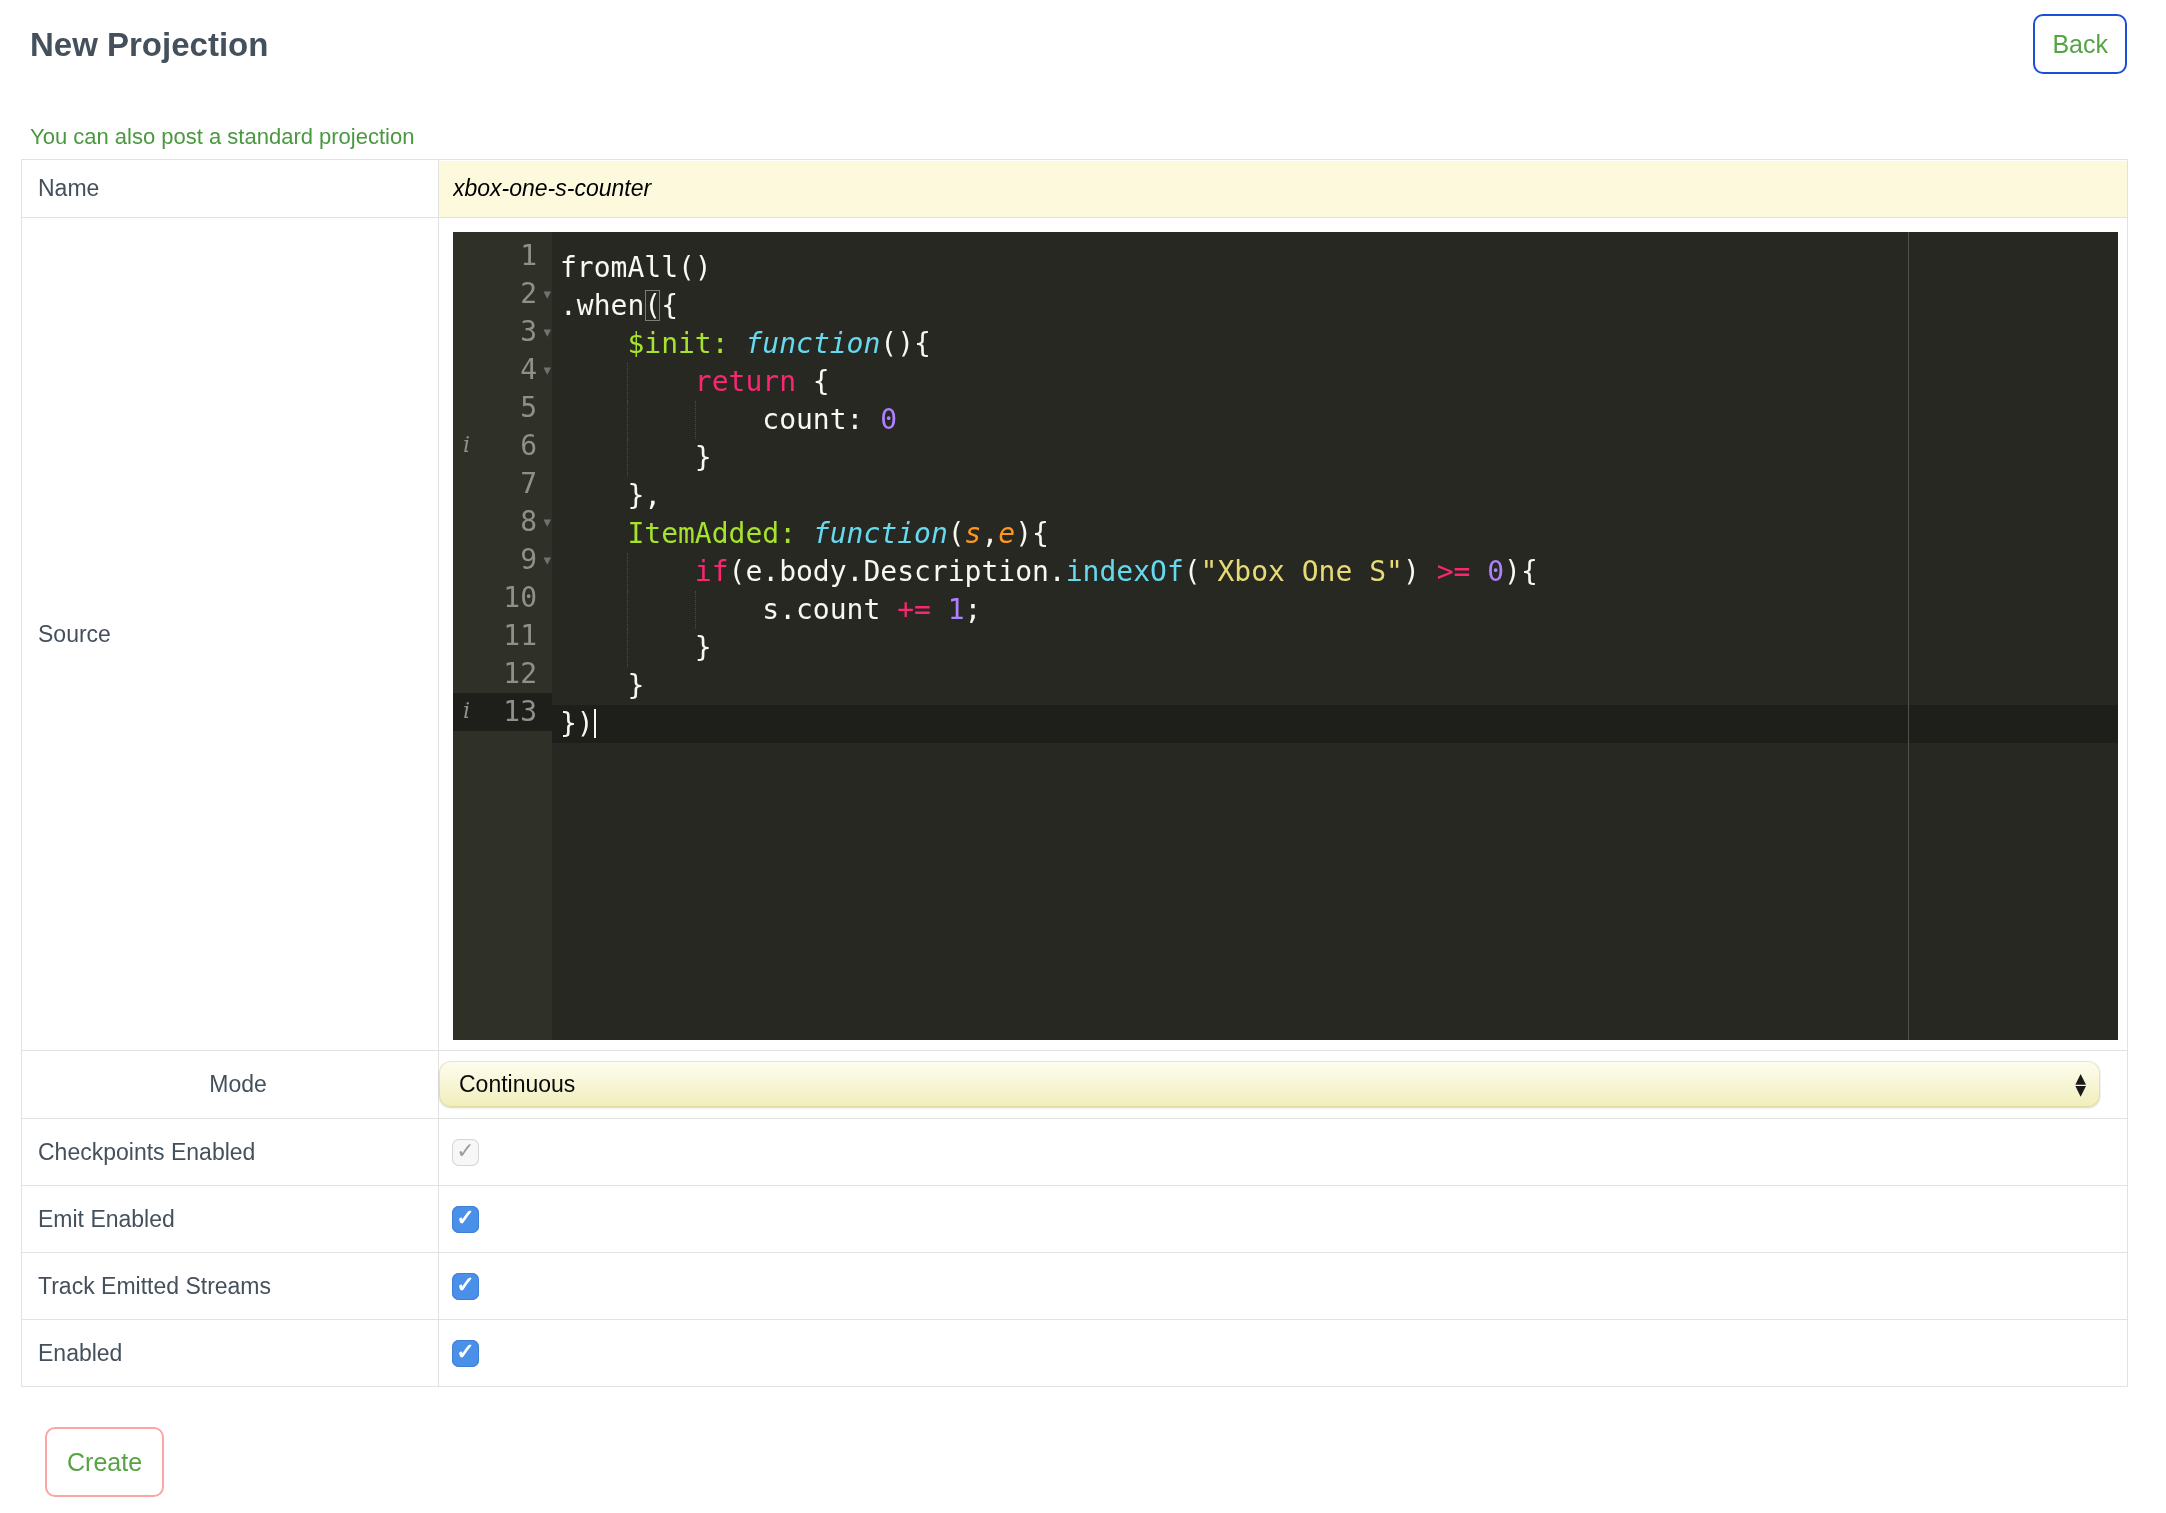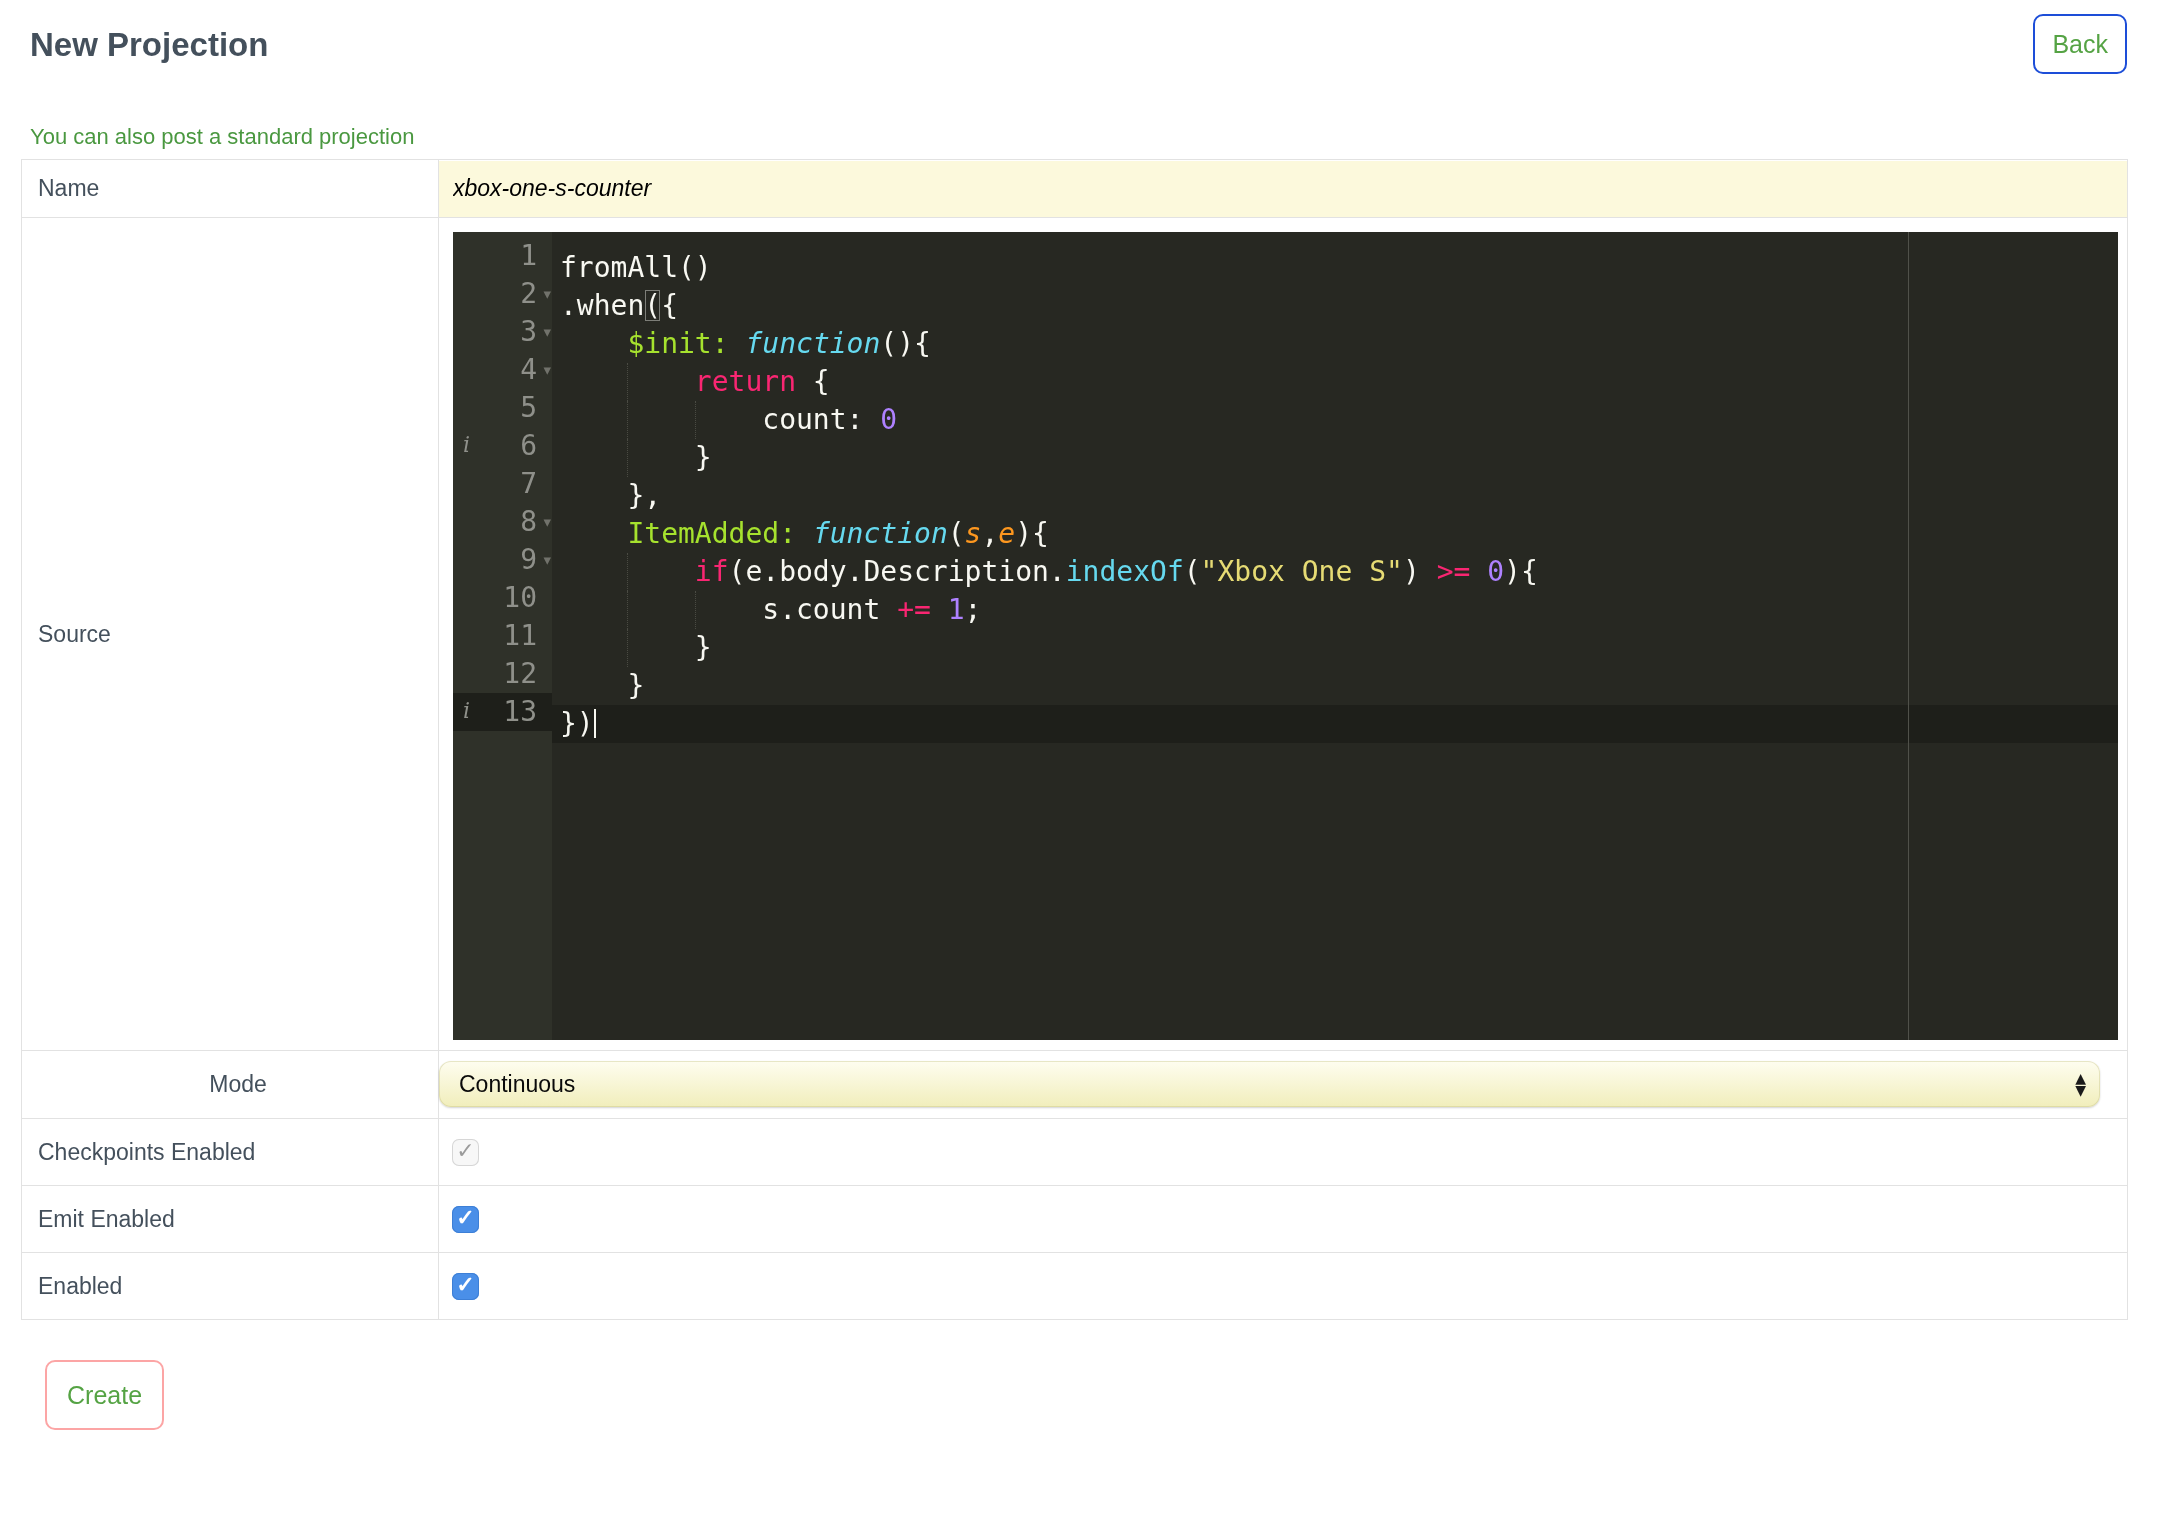--- a/index.html
+++ b/index.html
@@ -203,20 +203,28 @@
 
   <tr class="r-chk">
     <td class="lbl">Emit Enabled</td>
     <td class="val">
       <span class="chk checked">
         <span class="mark">✓</span>
       </span>
     </td>
   </tr>
 
+  <tr class="r-chk">
+    <td class="lbl">Track Emitted Streams</td>
+    <td class="val">
+      <span class="chk checked">
+        <span class="mark">✓</span>
+      </span>
+    </td>
+  </tr>
 
   <tr class="r-chk">
     <td class="lbl">Enabled</td>
     <td class="val">
       <span class="chk checked">
         <span class="mark">✓</span>
       </span>
     </td>
   </tr>
 </tbody>

